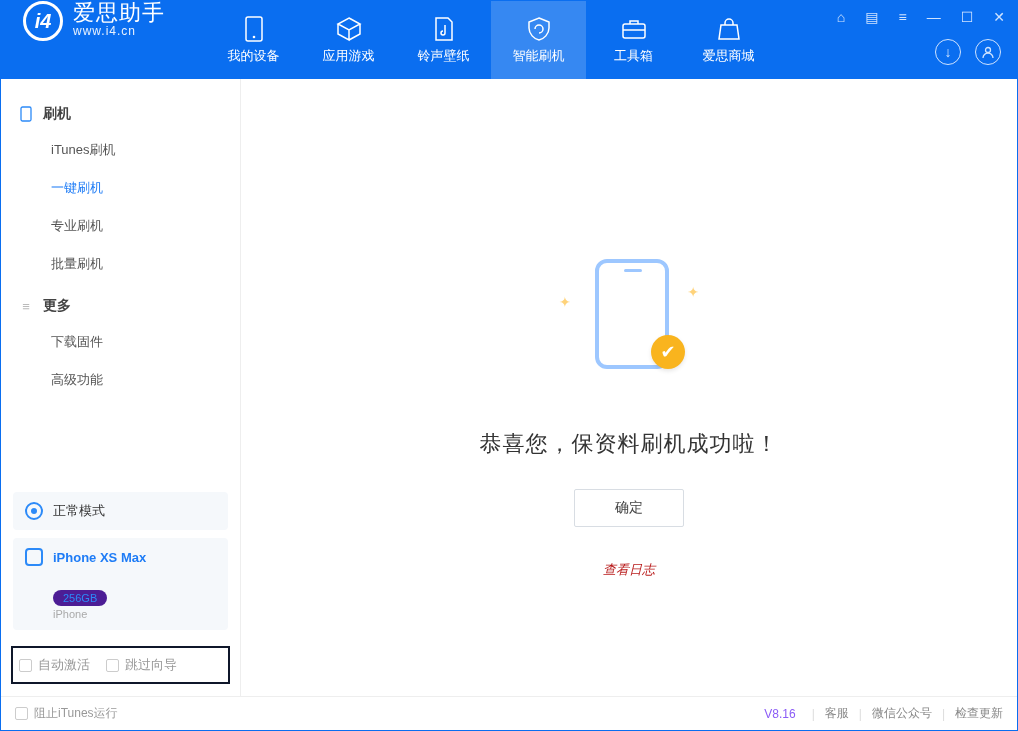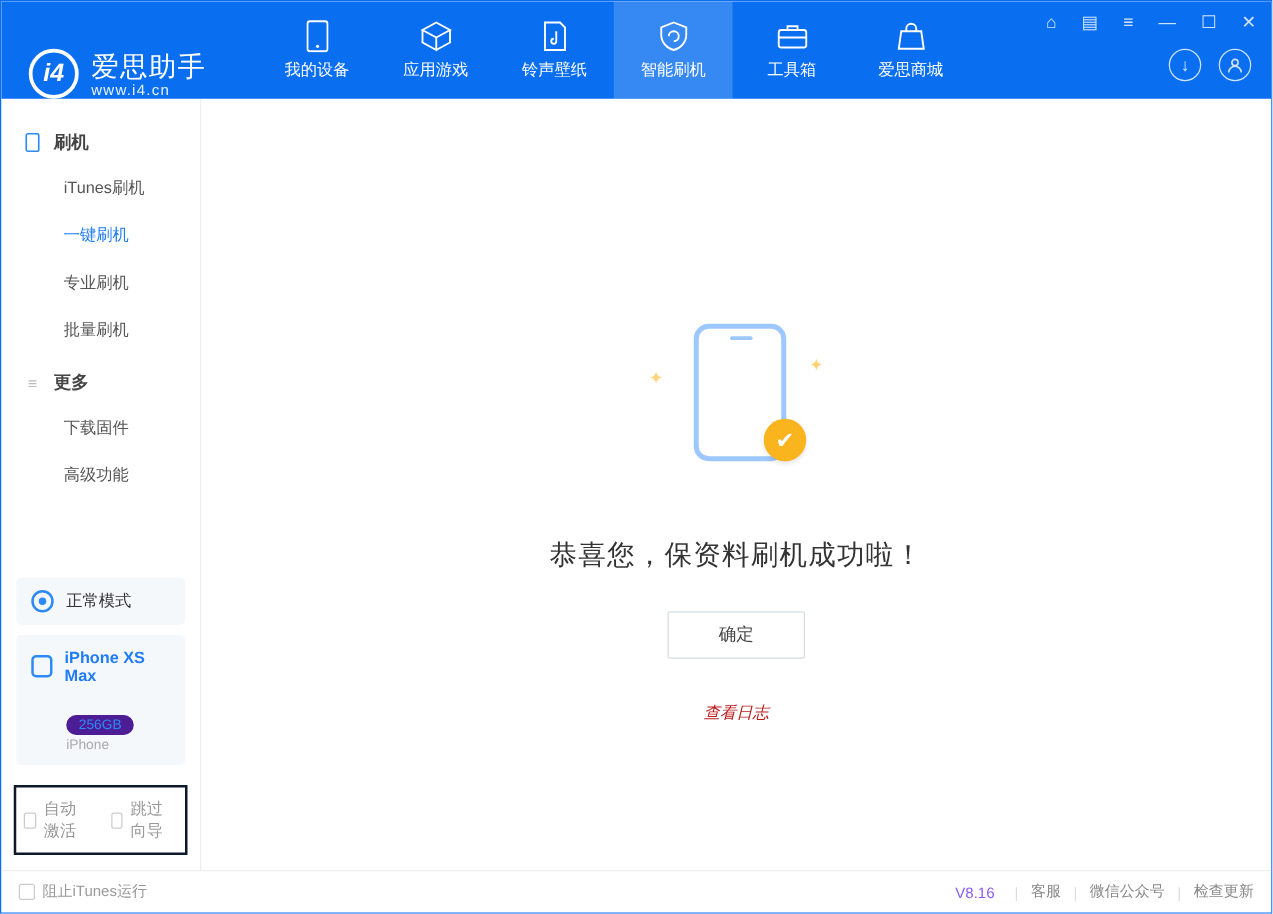--- a/index.html
+++ b/index.html
@@ -1,33 +1,33 @@
 <!DOCTYPE html>
 <html><head>
 <meta charset="utf-8">
 <style>
 * { margin:0; padding:0; box-sizing:border-box; font-family:"Microsoft YaHei","PingFang SC",sans-serif; }
 body { background:#fff; }
 .app { width:1018px; height:731px; border:1px solid #0a6ef0; display:flex; flex-direction:column; overflow:hidden; background:#fff;}
 .titlebar { height:78px; background:linear-gradient(to right,#0a6ef0,#0a6ef0); display:flex; align-items:stretch; color:#fff; position:relative;}
-.logo-block { display:flex; align-items:flex-end; padding:0 22px; width:205px;}
+.logo-block { display:flex; align-items:flex-start; padding:0 22px; width:205px;}
 .logo-circle { width:40px; height:40px; border-radius:50%; border:3px solid #fff; display:flex; align-items:center; justify-content:center; font-weight:bold; font-size:20px; font-style:italic; margin-right:10px;}
 .logo-text { display:flex; flex-direction:column; line-height:1.1;}
 .brand-name { font-size:22px; font-weight:500; letter-spacing:1px;}
 .brand-url { font-size:12px; opacity:.9; letter-spacing:1px;}
 .top-tabs { display:flex; height:100%;}
 .top-tab { width:95px; display:flex; flex-direction:column; align-items:center; justify-content:center; gap:5px; cursor:pointer; font-size:13px; position:relative;}
 .top-tab.active { background:rgba(255,255,255,0.18);}
 .top-tab-icon { width:26px; height:26px; display:flex; align-items:center; justify-content:center;}
 .win-controls { position:absolute; right:8px; top:6px; display:flex; gap:12px; font-size:14px; color:#cfe3ff;}
 .win-controls span { cursor:pointer; padding:2px 4px;}
 .win-right-bottom { position:absolute; right:16px; bottom:14px; display:flex; gap:14px; color:#cfe3ff;}
 .ring-btn { width:26px; height:26px; border:1.5px solid #cfe3ff; border-radius:50%; display:flex; align-items:center; justify-content:center; cursor:pointer; font-size:14px;}
 .body-row { flex:1; display:flex; min-height:0;}
-.sidebar { width:160px; border-right:1px solid #eee; display:flex; flex-direction:column; padding-top:18px;}
+.sidebar { width:240px; border-right:1px solid #eee; display:flex; flex-direction:column; padding-top:18px;}
 .sb-group { padding:0 0 6px 0;}
 .sb-group-h { display:flex; align-items:center; gap:10px; padding:8px 18px; font-size:14px; font-weight:600; color:#444;}
 .sb-group-h .h-icon { width:14px; display:flex; justify-content:center; color:#999;}
 .sb-item { padding:10px 18px 10px 50px; font-size:13px; color:#555; cursor:pointer;}
 .sb-item.active { color:#1e7cf6;}
 .sb-spacer { flex:1;}
 .device-cards { padding:0 12px 10px 12px; display:flex; flex-direction:column; gap:8px;}
 .card { background:#f5f8fb; border-radius:4px; padding:10px 12px; font-size:13px; color:#333;}
 .card .c-row { display:flex; align-items:center; gap:10px;}
 .mode-icon { width:18px; height:18px; border:2px solid #2c8af8; border-radius:50%; position:relative;}

